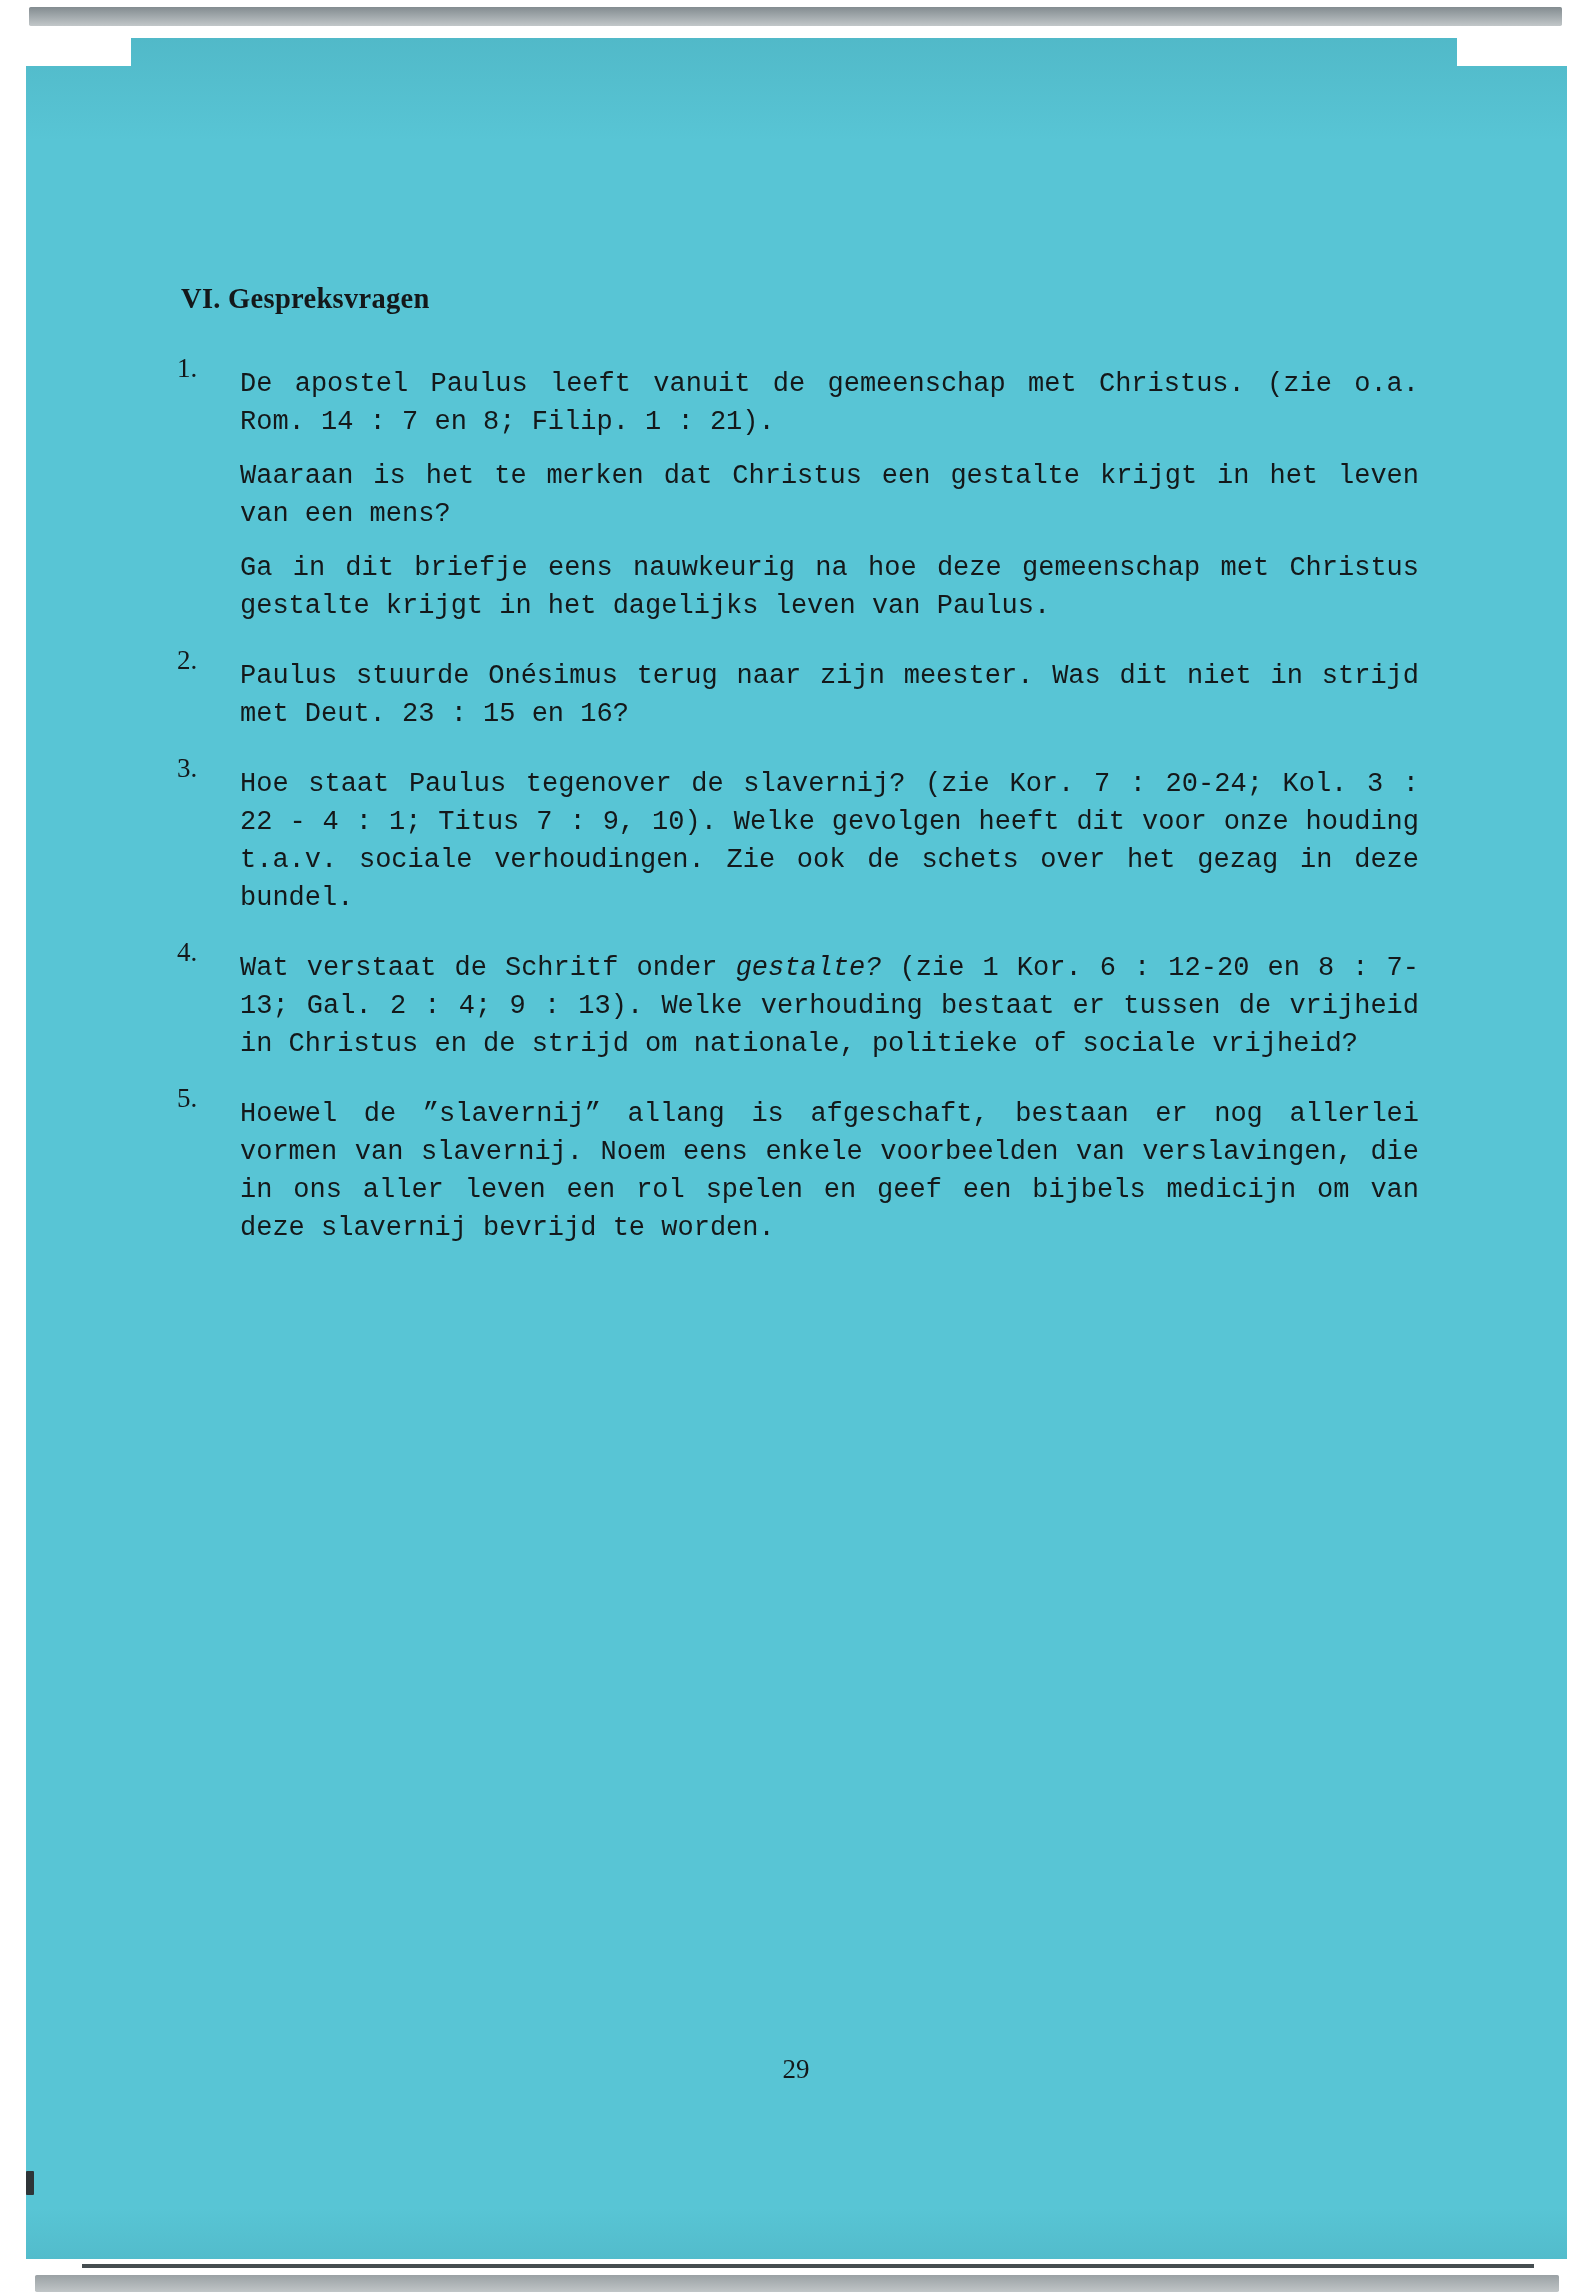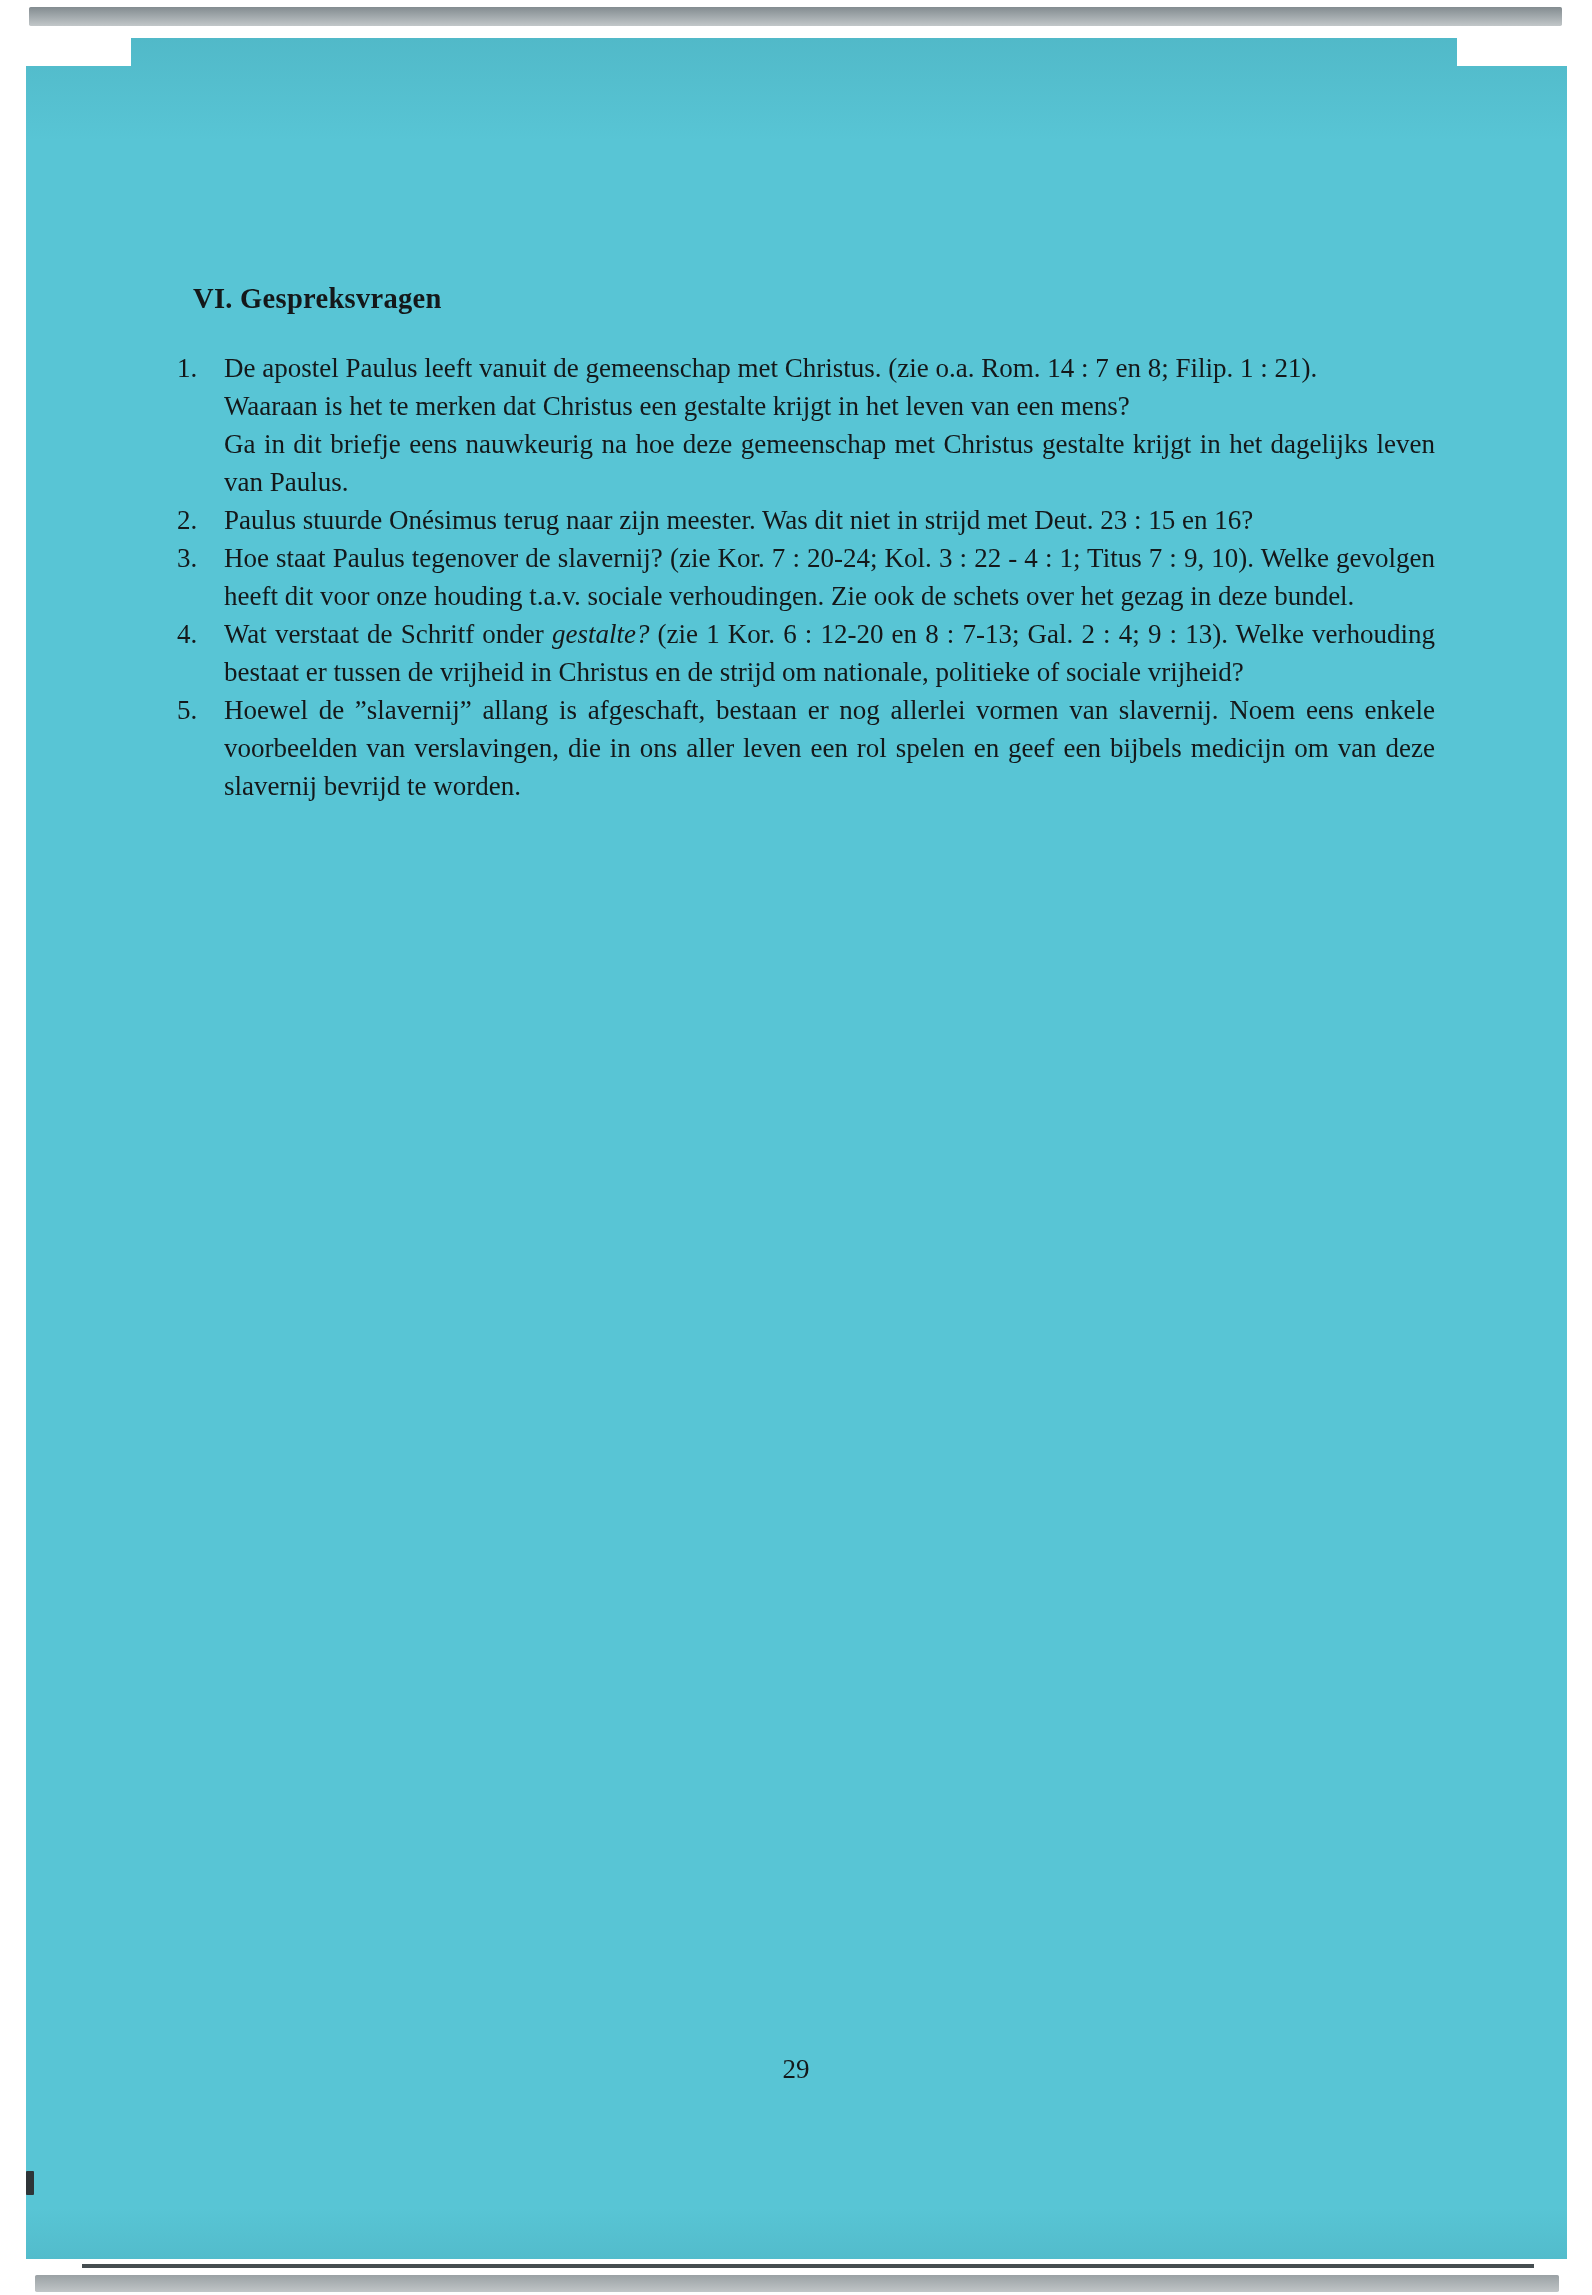--- a/index.html
+++ b/index.html
@@ -53,27 +53,27 @@
   
   .content {
     position: absolute; left: 177px; top: 280px; width: 1258px;
     color: #14181a;
     font-size: 27px;
     line-height: 38px;
   }
   .heading {
     font-weight: bold;
     font-size: 28.5px;
-    margin: 0 0 31px 16px;
+    margin: 0 0 31px 4px;
     letter-spacing: 0.3px;
   }
   .item { display: flex; }
   .item .num { flex: none; width: 47px; }
   .item .body { flex: 1; text-align: justify; }
-  .item .body p { margin: 0; }
+  .item .body p { margin: 16px; font-family: Liberation Mono, monospace; }
   .ital { font-style: italic; }
 
   .page-number {
     position: absolute; left: 0; right: 0; top: 2054px;
     text-align: center;
     color: #14181a;
     font-size: 27px;
   }
 </style>
 </head>

